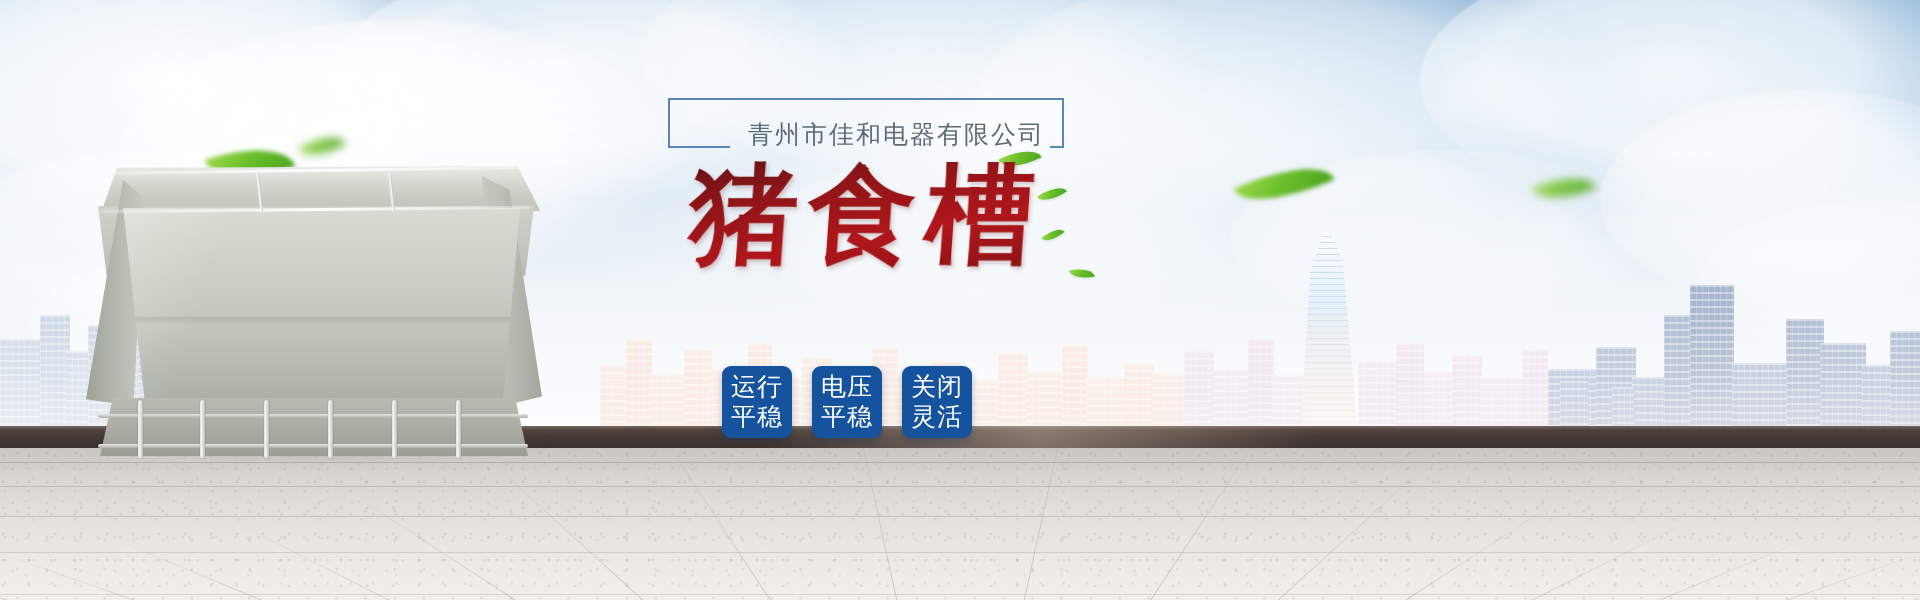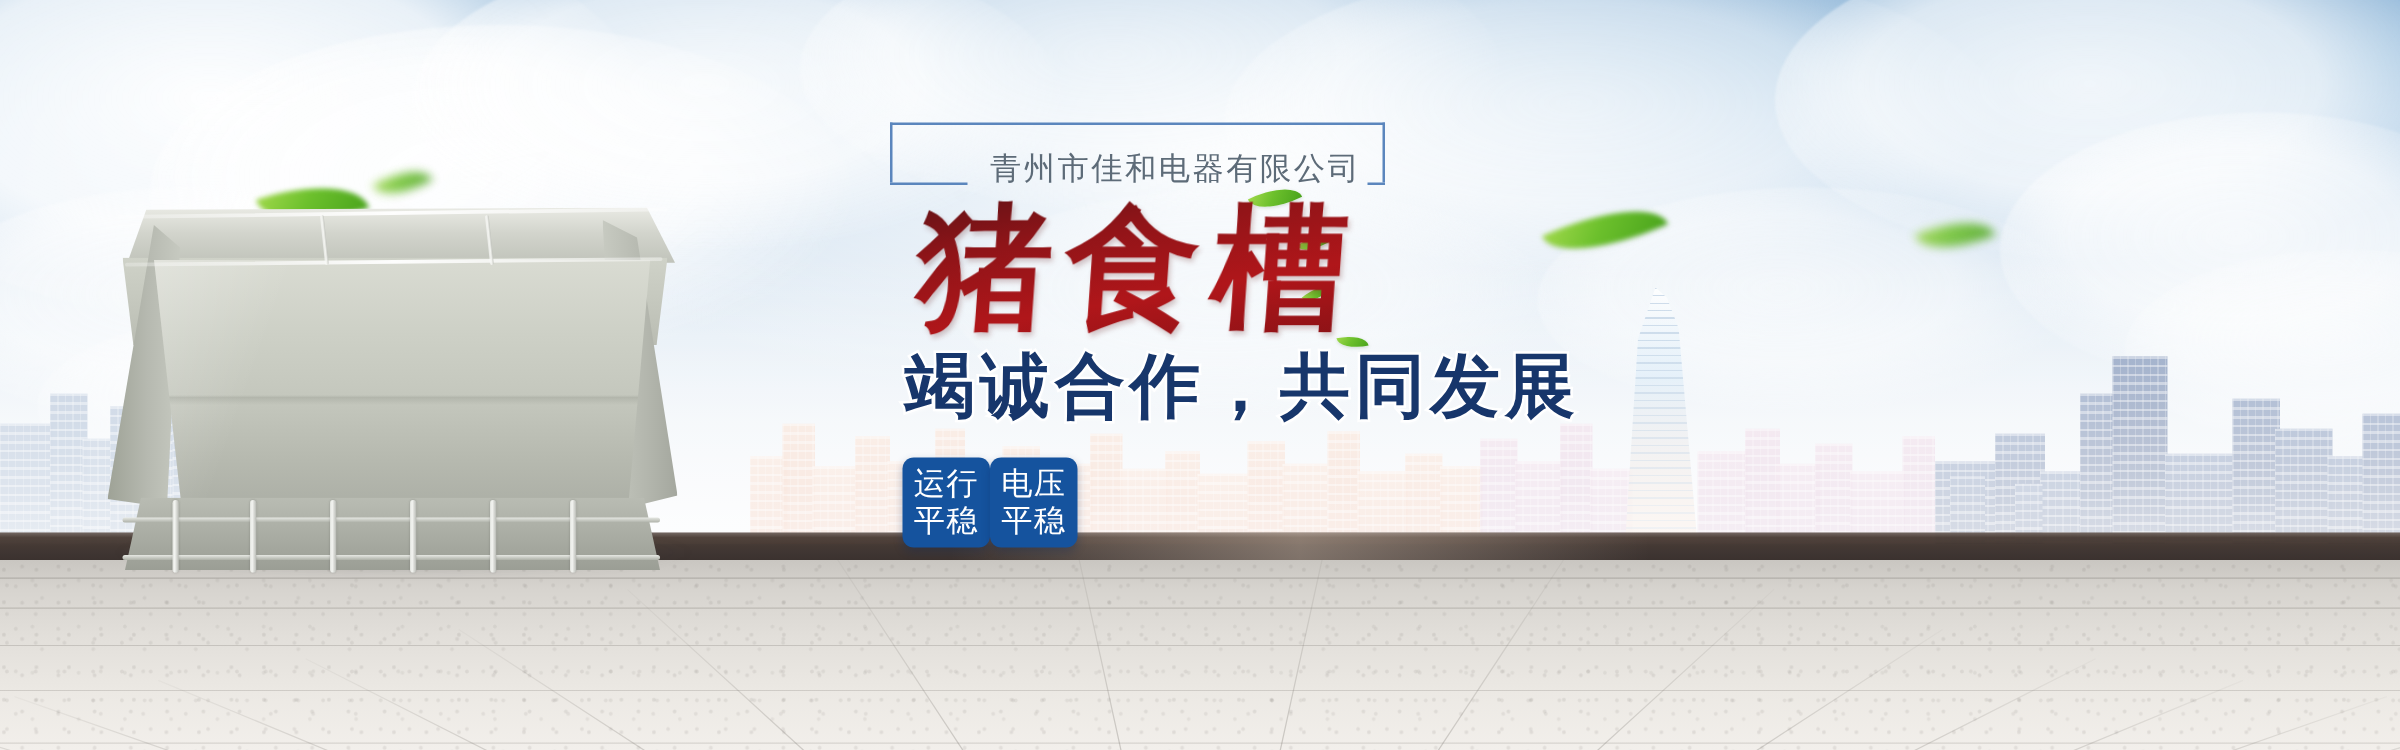--- a/index.html
+++ b/index.html
@@ -231,21 +231,21 @@
     border-radius:3px;
     box-shadow:0 0 2px rgba(0,0,0,.20);
   }
   .base-rail {
     position:absolute; left:20px; width:430px; height:4px;
     background:linear-gradient(180deg,#e6e8e3,#aeb1a8);
     border-radius:2px;
   }
 
   
-  .copy { position:absolute; left:712px; top:96px; width:740px; }
+  .copy { position:absolute; left:668px; top:96px; width:740px; }
 
   
   .brand-wrap { position:relative; height:66px; }
   .brand-frame {
     position:absolute; left:0; top:2px; width:396px; height:48px;
     border:2px solid #5b86bd;
     border-bottom:none;
   }
   .brand-frame::before{
     content:""; position:absolute; left:-2px; bottom:-2px; width:62px; height:2px; background:#5b86bd;
@@ -291,21 +291,21 @@
     font-family:"DejaVu Sans","Liberation Sans",sans-serif;
     white-space:nowrap;
     -webkit-text-stroke:4px #ffffff;
     paint-order:stroke fill;
     text-shadow:0 2px 4px rgba(255,255,255,.7);
   }
 
   
   .features {
     position:absolute; left:722px; top:366px;
-    display:flex; 
+    display:flex; gap:20px;
   }
   .chip {
     width:70px; height:72px;
     background:#15539e;
     border-radius:9px;
     color:#ffffff;
     display:flex; flex-direction:column;
     align-items:center; justify-content:center;
     font-size:25px; line-height:1.22;
     letter-spacing:1px;
@@ -474,27 +474,30 @@
   </div>
 
   <div class="copy">
     <div class="brand-wrap">
       <div class="brand-frame"></div>
       <div class="brand-text">青州市佳和电器有限公司</div>
     </div>
 
     <div class="title">猪食槽</div>
 
-    <div class="slogan">竭诚合作，共同发展</div>
   </div>
 
   <div class="features" id="features" style="background-color: transparent;">
       <div class="chip" style="background: rgb(21, 83, 158);">
         <span>运行</span>
         <span>平稳</span>
       </div>
       <div class="chip" style="background: rgb(21, 83, 158); text-align: center;">
         <span>电压</span>
         <span>平稳</span>
       </div>
+      <div class="chip" style="background: rgb(21, 83, 158);">
+        <span>关闭</span>
+        <span>灵活</span>
+      </div>
     </div>
 
 </div>
 
 </body></html>

